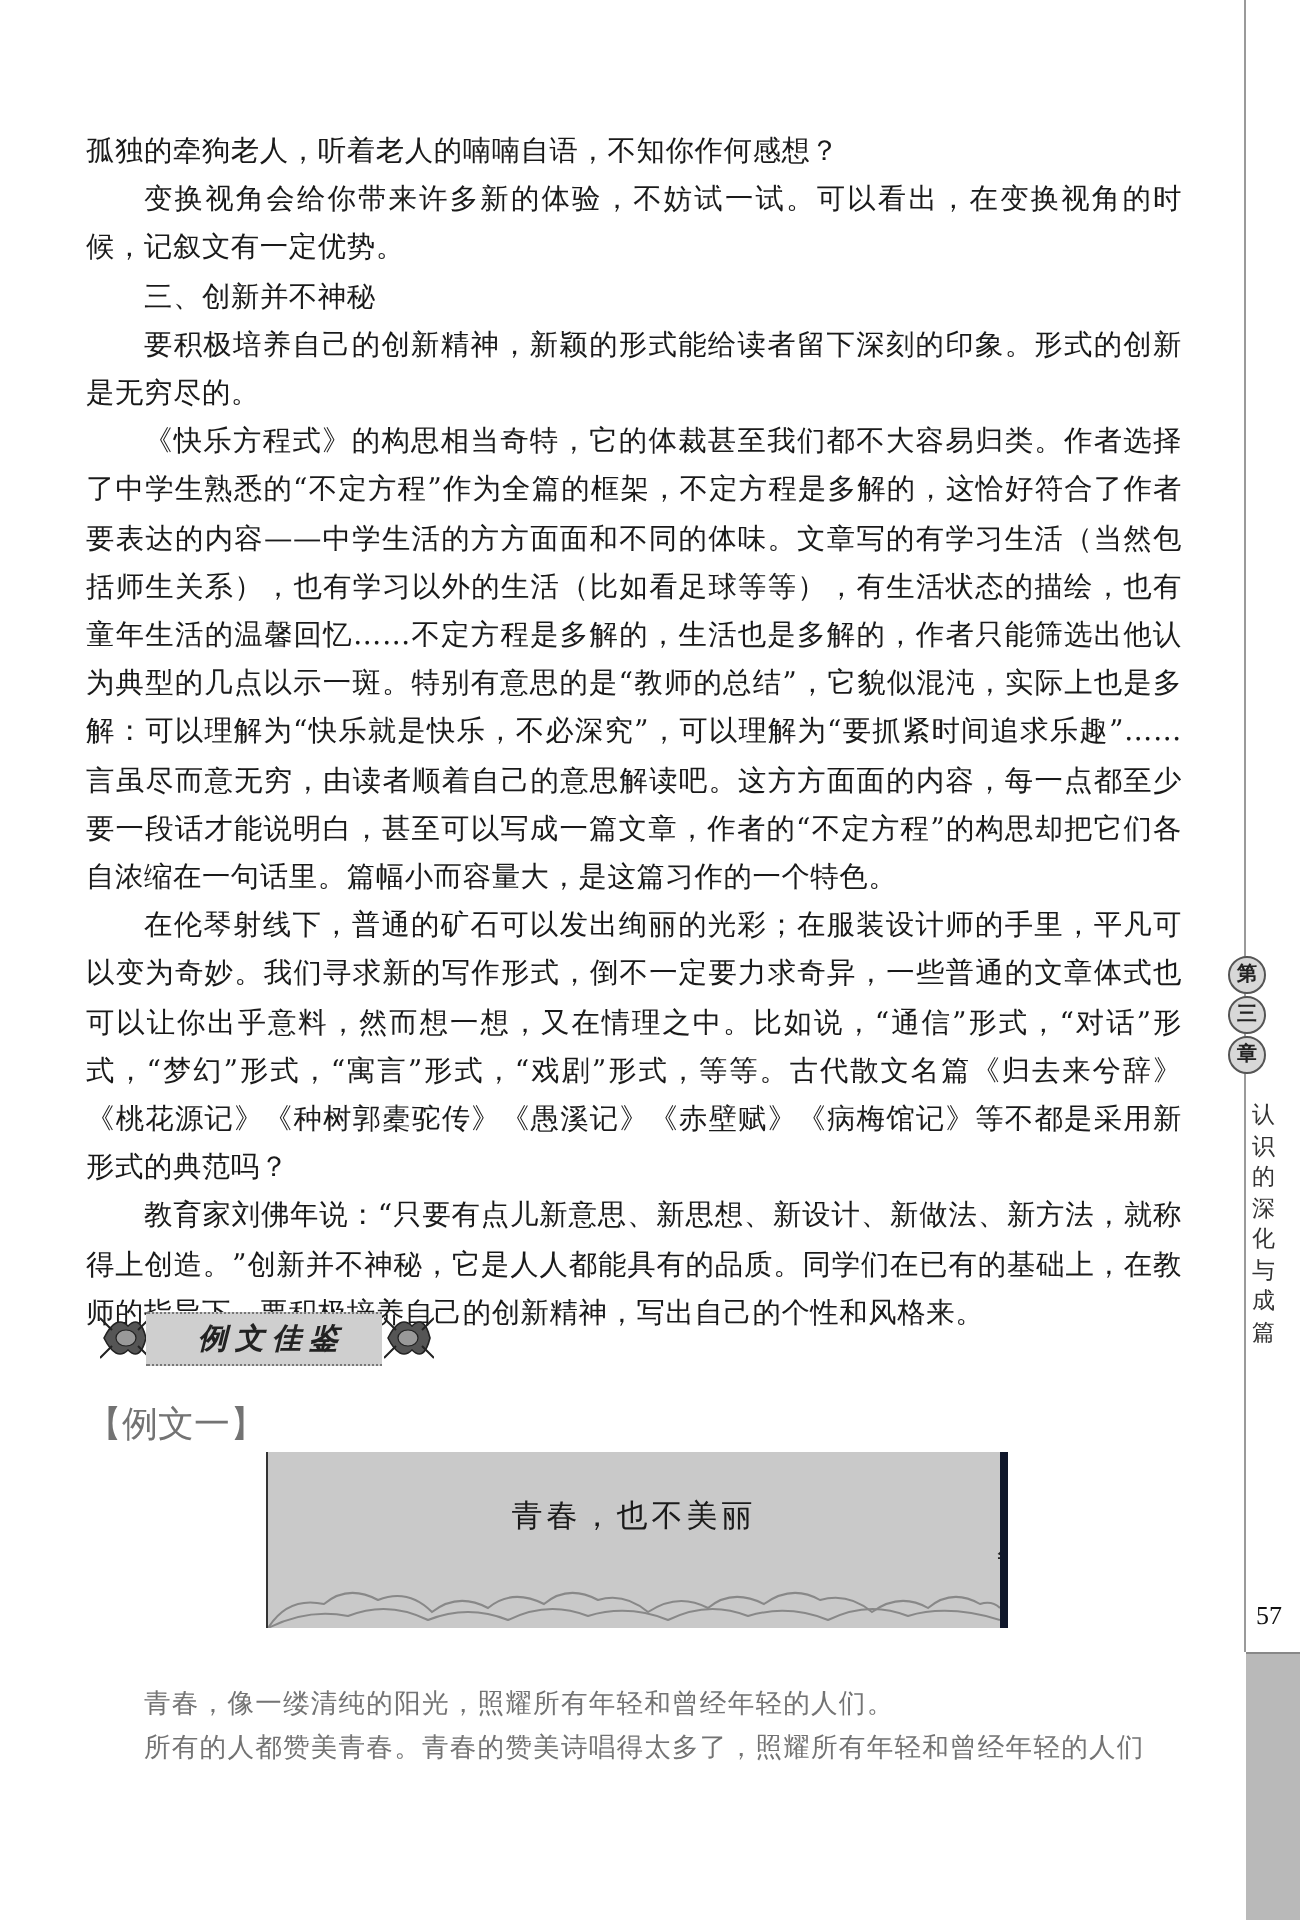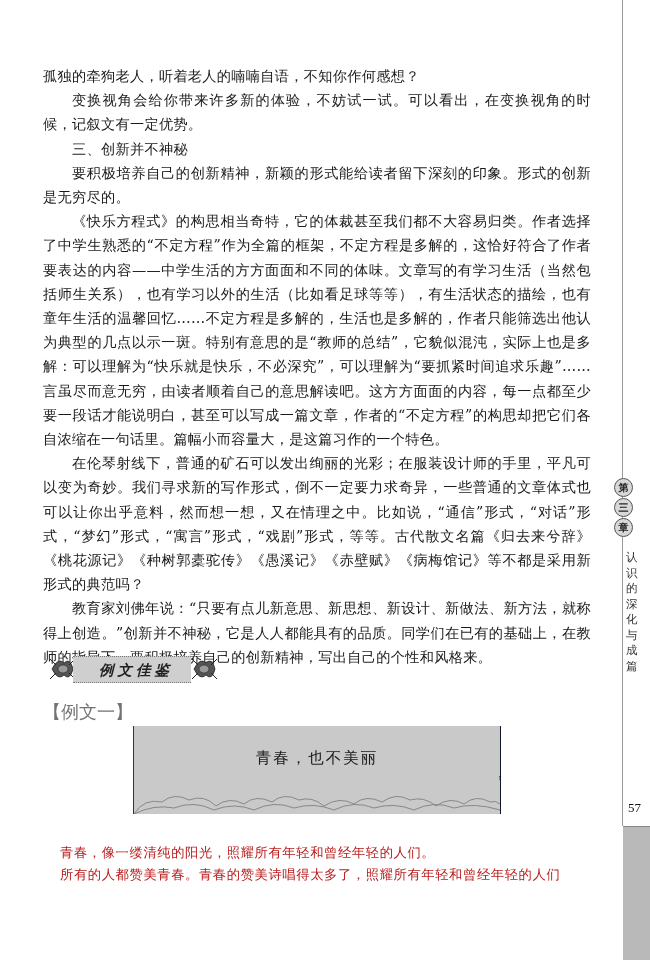--- a/index.html
+++ b/index.html
@@ -43,35 +43,35 @@
     position: absolute; left: 4px; top: 0; width: 118px; text-align: center;
     font-size: 14.5px; line-height: 25px; font-style: italic; font-weight: bold;
     letter-spacing: 4px; color: #222;
   }
   .example-label {
     position: absolute; left: 43px; top: 700px; font-family: "DejaVu Sans", sans-serif;
     font-size: 18px; font-weight: normal; color: #737373;
   }
   .example-box {
     position: absolute; left: 133px; top: 726px; width: 366px; height: 88px;
-    background: #c9c9c9; border-left: 1px solid #333; border-right: 1px solid #0f172a;
+    background: #c9c9c9; border-left: 1px solid #333; border-right: 4px solid #0f172a;
     overflow: hidden;
   }
   .example-title {
     position: absolute; left: 0; top: 22px; width: 100%; text-align: center;
     font-size: 15.5px; letter-spacing: 2px; color: #1a1a1a;
   }
   .example-author {
     position: absolute; left: 0; top: 46px; width: 100%; text-align: right;
     font-size: 10px; font-weight: bold; letter-spacing: 12px; color: #222; margin-left: 43px;
   }
   .wave { position: absolute; left: 0; bottom: 0; width: 366px; height: 22px; }
   .essay-text {
-    position: absolute; left: 60px; top: 842px; width: 520px;
-    font-size: 13.3px; line-height: 22px; letter-spacing: 0.6px; color: #b91c1c;
+    position: absolute; left: 72px; top: 842px; width: 520px;
+    font-size: 13.3px; line-height: 22px; letter-spacing: 0.6px; color: #737373;
   }
   .essay-text p { margin: 0; }
 </style>
 </head>
 <body>
 
 <div class="page">
 
   <div class="body-text">
     <p>孤独的牵狗老人，听着老人的喃喃自语，不知你作何感想？</p>

